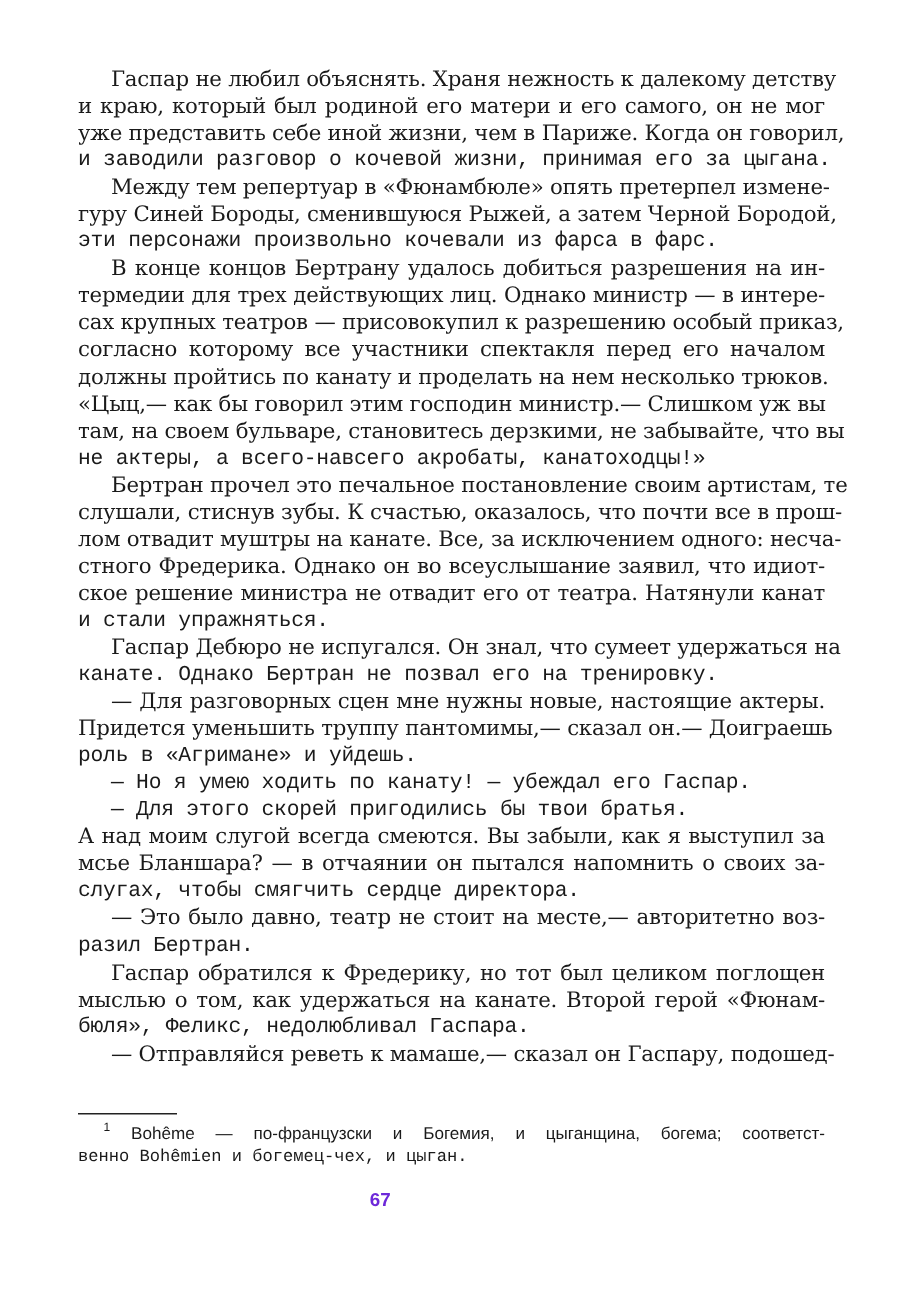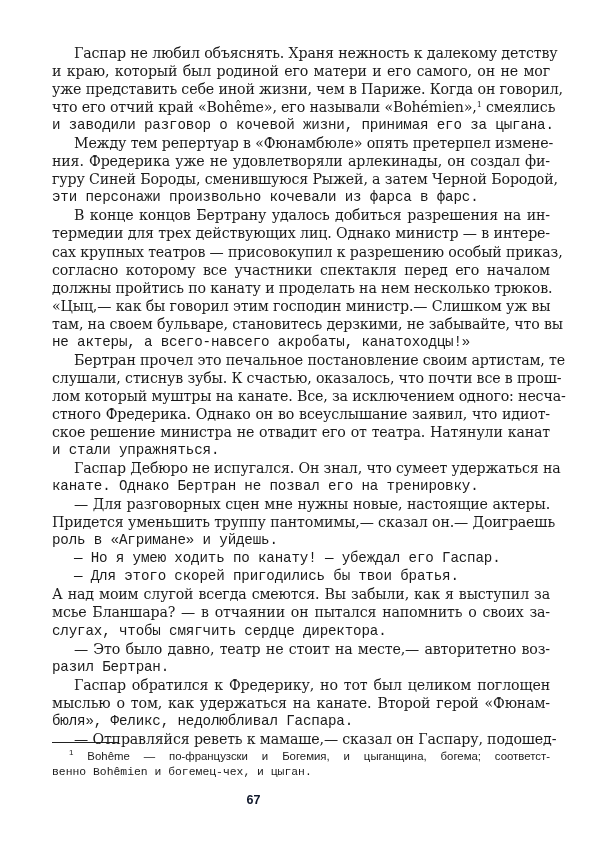--- a/index.html
+++ b/index.html
@@ -68,58 +68,56 @@
   }
   .page-number {
     position: absolute;
     left: 0;
     width: 507px;
     top: 793px;
     text-align: center;
     font-family: "Liberation Sans", "DejaVu Sans", sans-serif;
     font-weight: bold;
     font-size: 12.5px;
-    color: #0f172a;
+    color: #6d28d9;
   }
 </style>
 </head>
 <body>
 
 <div class="page body-text">
 
   <div>
     <span class="line indent">Гаспар не любил объяснять. Храня нежность к далекому детству</span>
     <span class="line">и краю, который был родиной его матери и его самого, он не мог</span>
     <span class="line">уже представить себе иной жизни, чем в Париже. Когда он говорил,</span>
-    <span class="line"><span>что его отчий край «Bohême», его называли «Bohémien»,</span><sup class="fn">1</sup><span> смеялись</span></span>
     <span class="line last">и заводили разговор о кочевой жизни, принимая его за цыгана.</span>
   </div>
 
   <div>
     <span class="line indent">Между тем репертуар в «Фюнамбюле» опять претерпел измене-</span>
-    <span class="line">ния. Фредерика уже не удовлетворяли арлекинады, он создал фи-</span>
     <span class="line">гуру Синей Бороды, сменившуюся Рыжей, а затем Черной Бородой,</span>
     <span class="line last">эти персонажи произвольно кочевали из фарса в фарс.</span>
   </div>
 
   <div>
     <span class="line indent">В конце концов Бертрану удалось добиться разрешения на ин-</span>
     <span class="line">термедии для трех действующих лиц. Однако министр — в интере-</span>
     <span class="line">сах крупных театров — присовокупил к разрешению особый приказ,</span>
     <span class="line">согласно которому все участники спектакля перед его началом</span>
     <span class="line">должны пройтись по канату и проделать на нем несколько трюков.</span>
     <span class="line">«Цыц,— как бы говорил этим господин министр.— Слишком уж вы</span>
     <span class="line">там, на своем бульваре, становитесь дерзкими, не забывайте, что вы</span>
     <span class="line last">не актеры, а всего-навсего акробаты, канатоходцы!»</span>
   </div>
 
   <div>
     <span class="line indent">Бертран прочел это печальное постановление своим артистам, те</span>
     <span class="line">слушали, стиснув зубы. К счастью, оказалось, что почти все в прош-</span>
-    <span class="line">лом который муштры на канате. Все, за исключением одного: несча-</span>
+    <span class="line">лом отвадит муштры на канате. Все, за исключением одного: несча-</span>
     <span class="line">стного Фредерика. Однако он во всеуслышание заявил, что идиот-</span>
     <span class="line">ское решение министра не отвадит его от театра. Натянули канат</span>
     <span class="line last">и стали упражняться.</span>
   </div>
 
   <div>
     <span class="line indent">Гаспар Дебюро не испугался. Он знал, что сумеет удержаться на</span>
     <span class="line last">канате. Однако Бертран не позвал его на тренировку.</span>
   </div>
 

